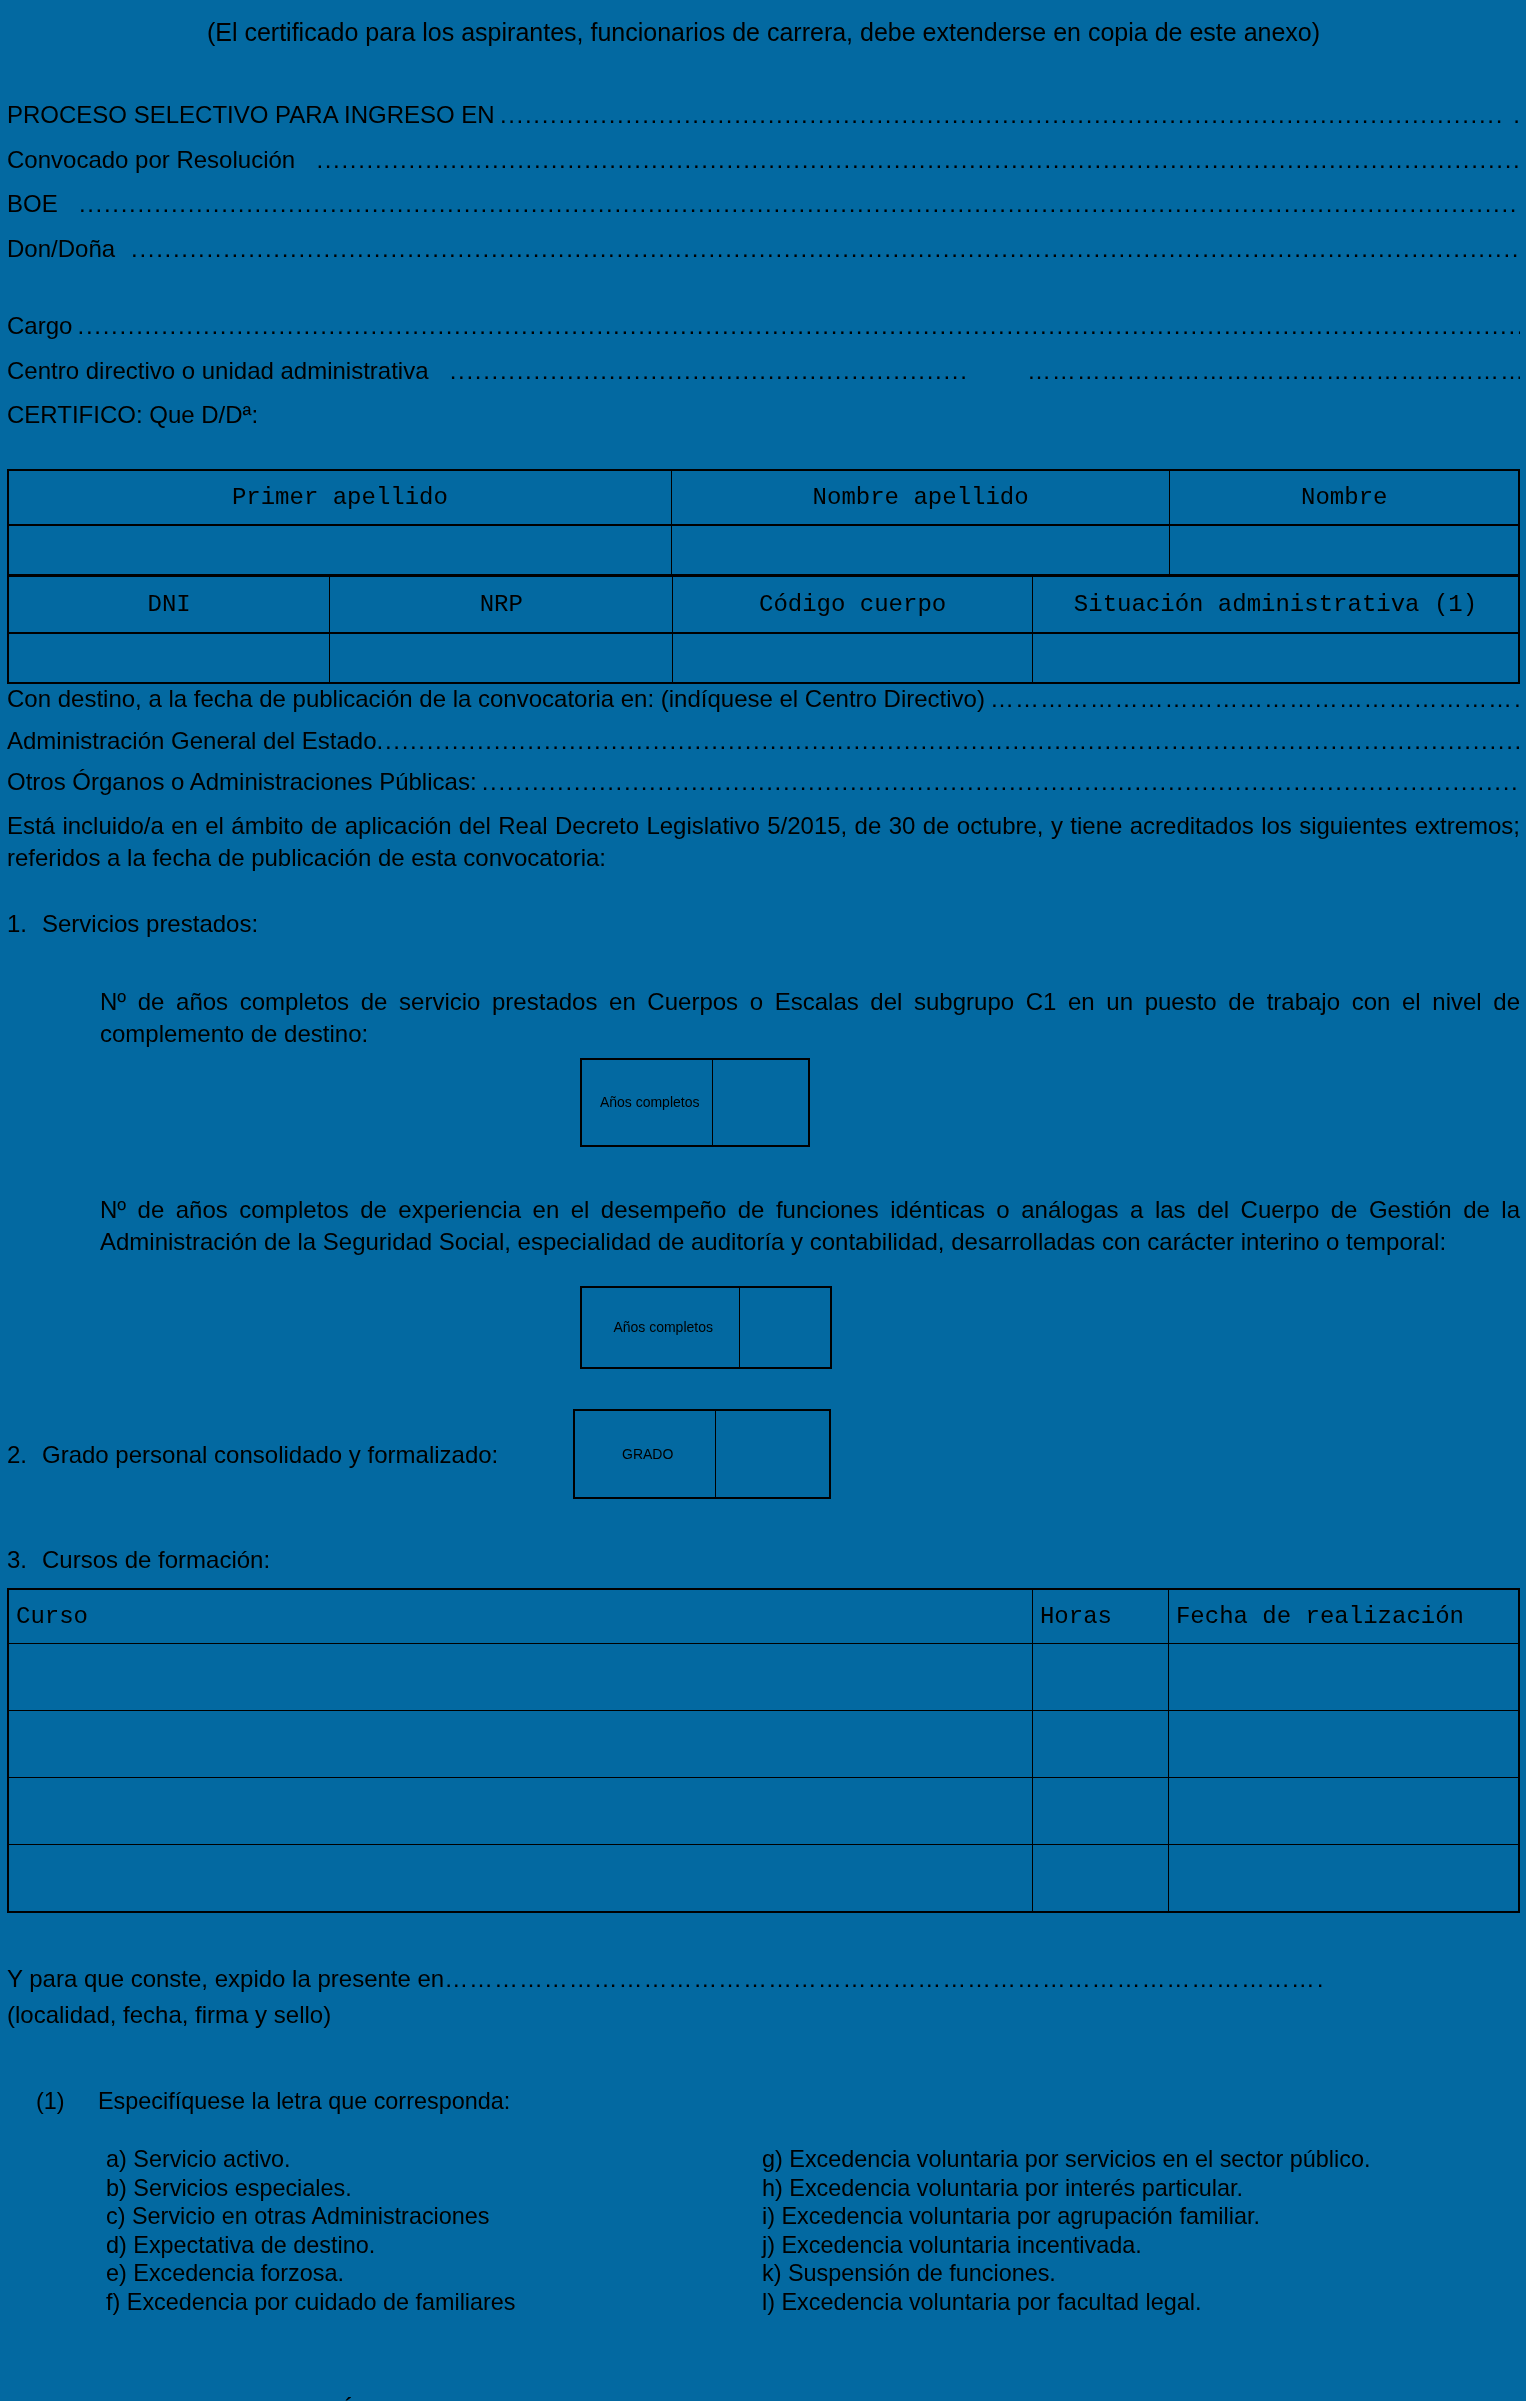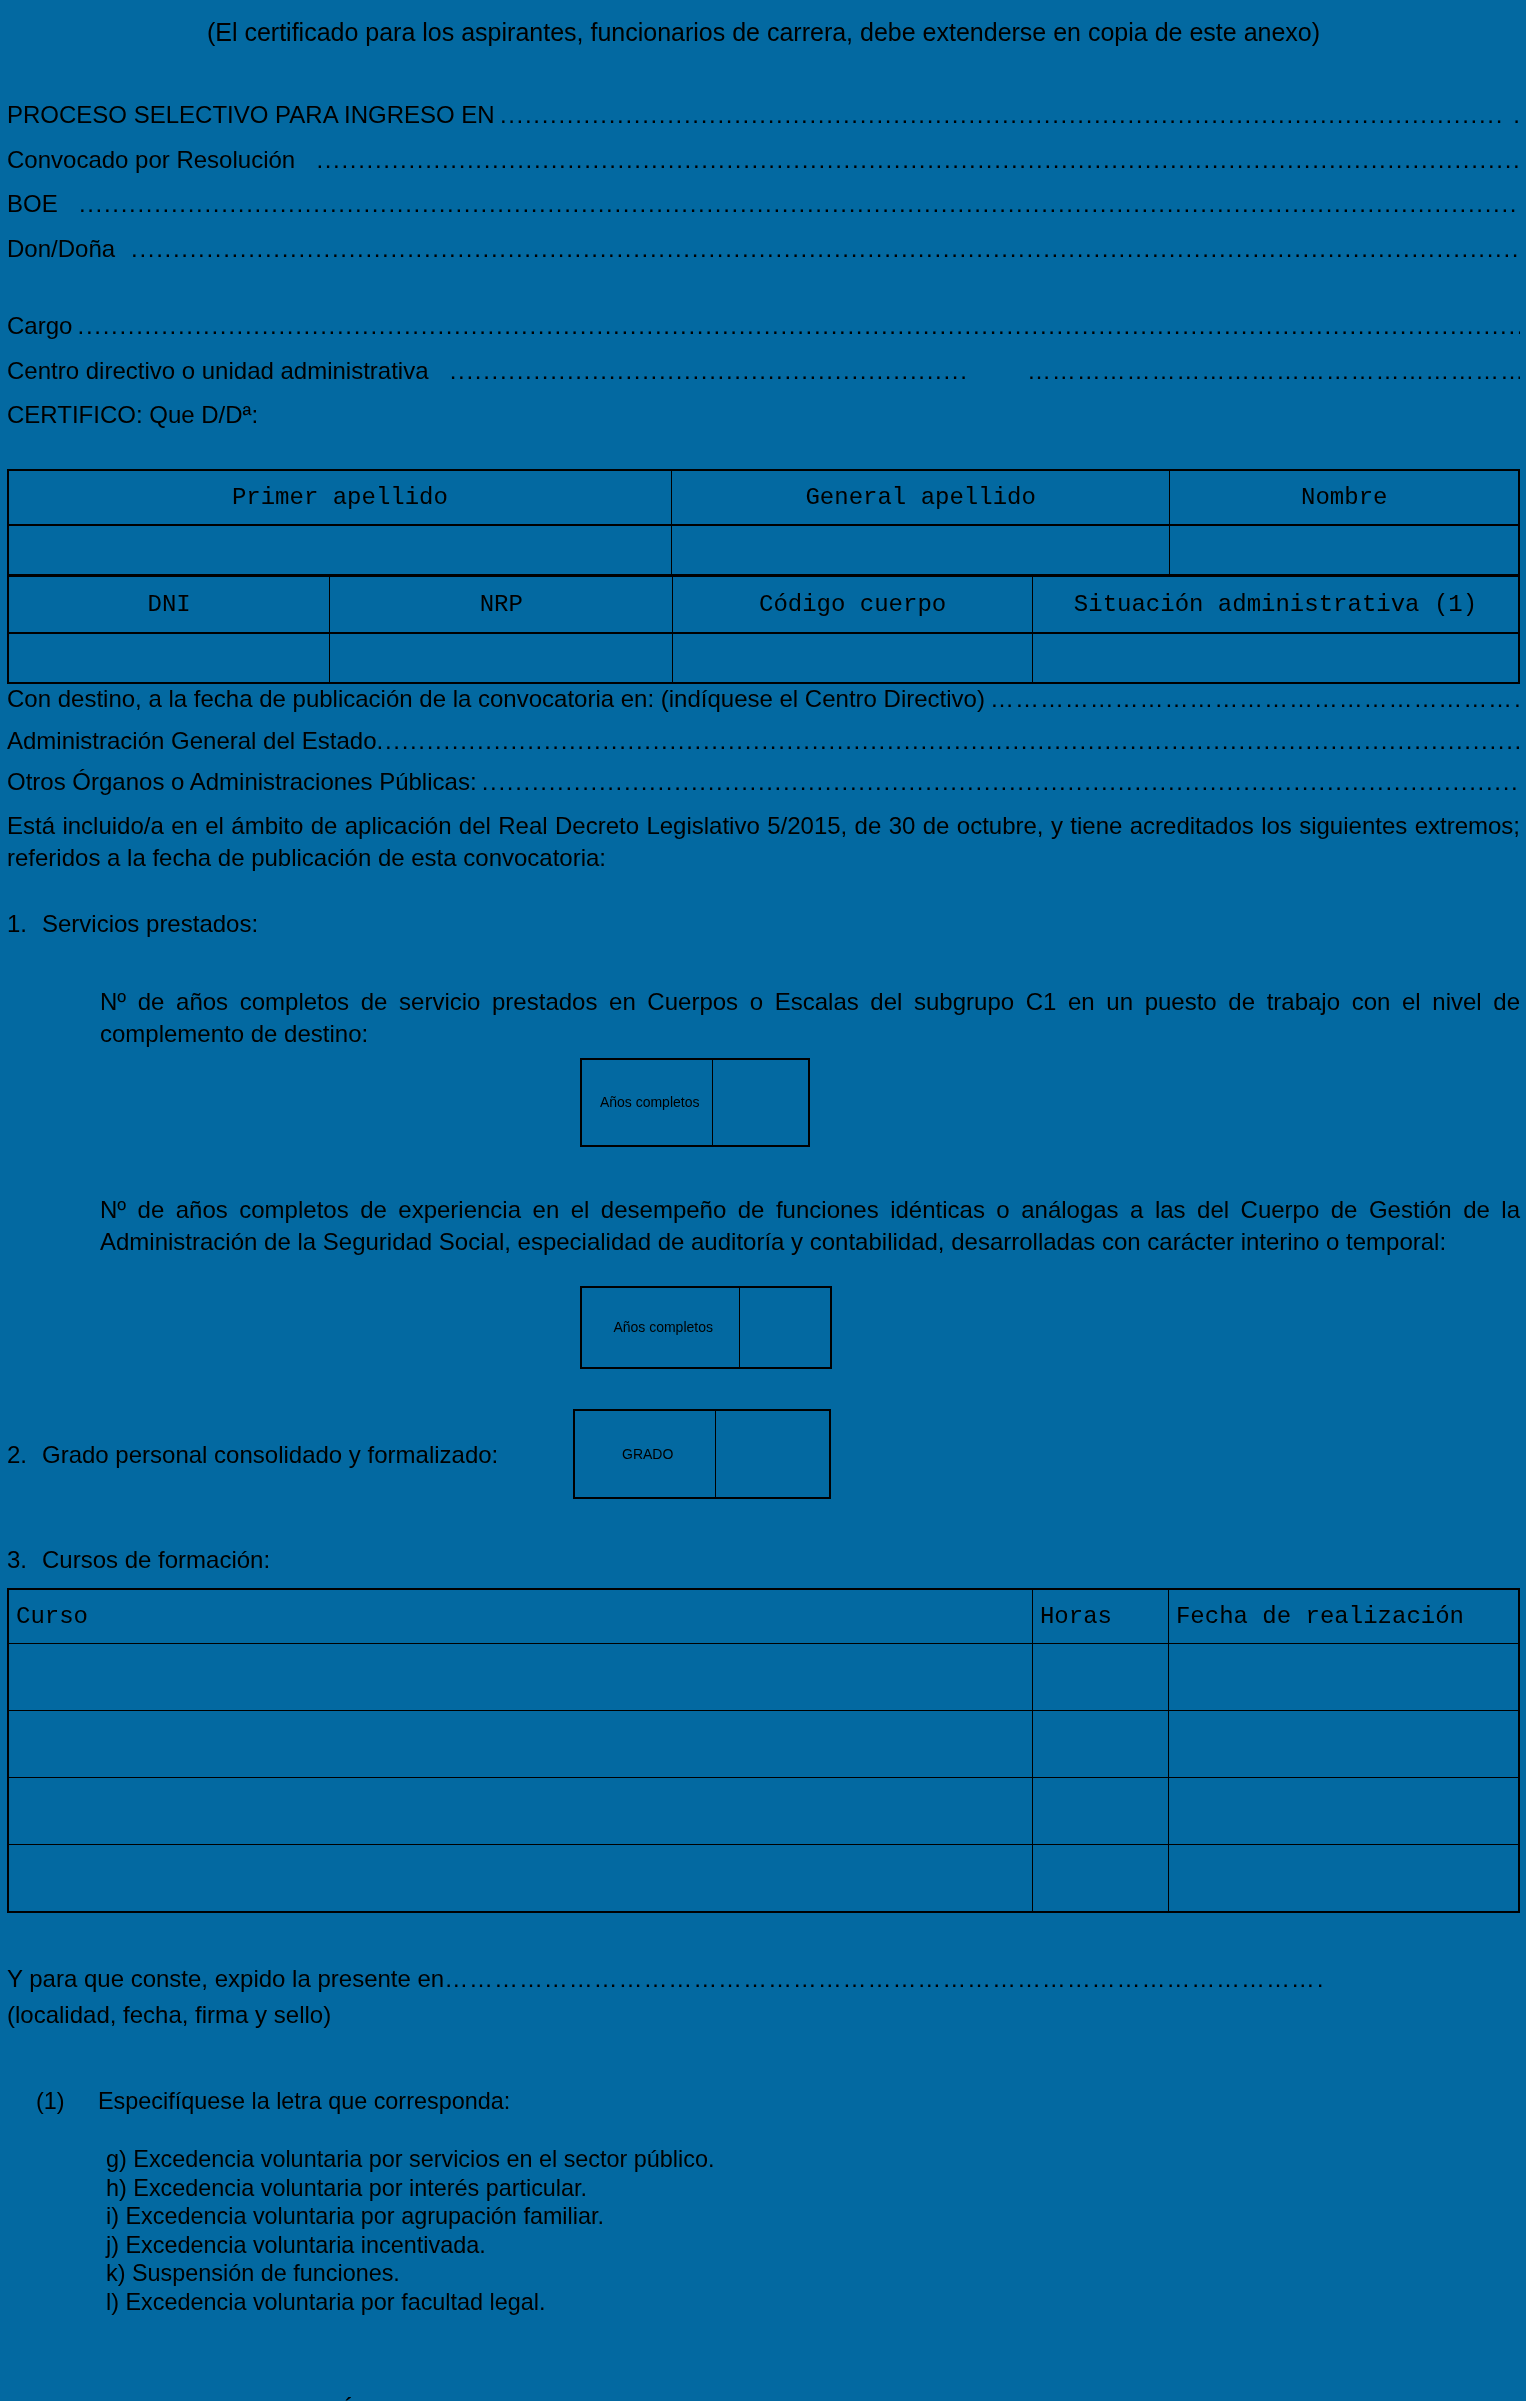--- a/index.html
+++ b/index.html
@@ -127,21 +127,21 @@
 
   <table class="tbl t-persona1">
     <colgroup>
         <col style="width:43.9%">
         <col style="width:33%">
         <col>
       </colgroup>
     <tbody>
         <tr class="hdr" style="height:55px;">
       <td>Primer apellido</td>
-      <td>General apellido</td>
+      <td>Nombre apellido</td>
       <td>Nombre</td>
     </tr>
     <tr style="height:50px;">
       <td></td>
       <td></td>
       <td></td>
     </tr>
   </tbody>
     </table>
   <table class="tbl t-persona2">
@@ -273,20 +273,28 @@
     </div>
     <div>(localidad, fecha, firma y sello)</div>
   </div>
 
   <div class="fn-title">
     <span class="fn-mark">(1)</span>
     <span class="fn-text">Especifíquese la letra que corresponda:</span>
   </div>
 
   <div class="fn-cols">
+    <div class="fn-left">
+      <div>a) Servicio activo.</div>
+      <div>b) Servicios especiales.</div>
+      <div>c) Servicio en otras Administraciones</div>
+      <div>d) Expectativa de destino.</div>
+      <div>e) Excedencia forzosa.</div>
+      <div>f) Excedencia por cuidado de familiares</div>
+    </div>
     <div class="fn-right">
       <div>g) Excedencia voluntaria por servicios en el sector público.</div>
       <div>h) Excedencia voluntaria por interés particular.</div>
       <div>i) Excedencia voluntaria por agrupación familiar.</div>
       <div>j) Excedencia voluntaria incentivada.</div>
       <div>k) Suspensión de funciones.</div>
       <div>l) Excedencia voluntaria por facultad legal.</div>
     </div>
   </div>
 

